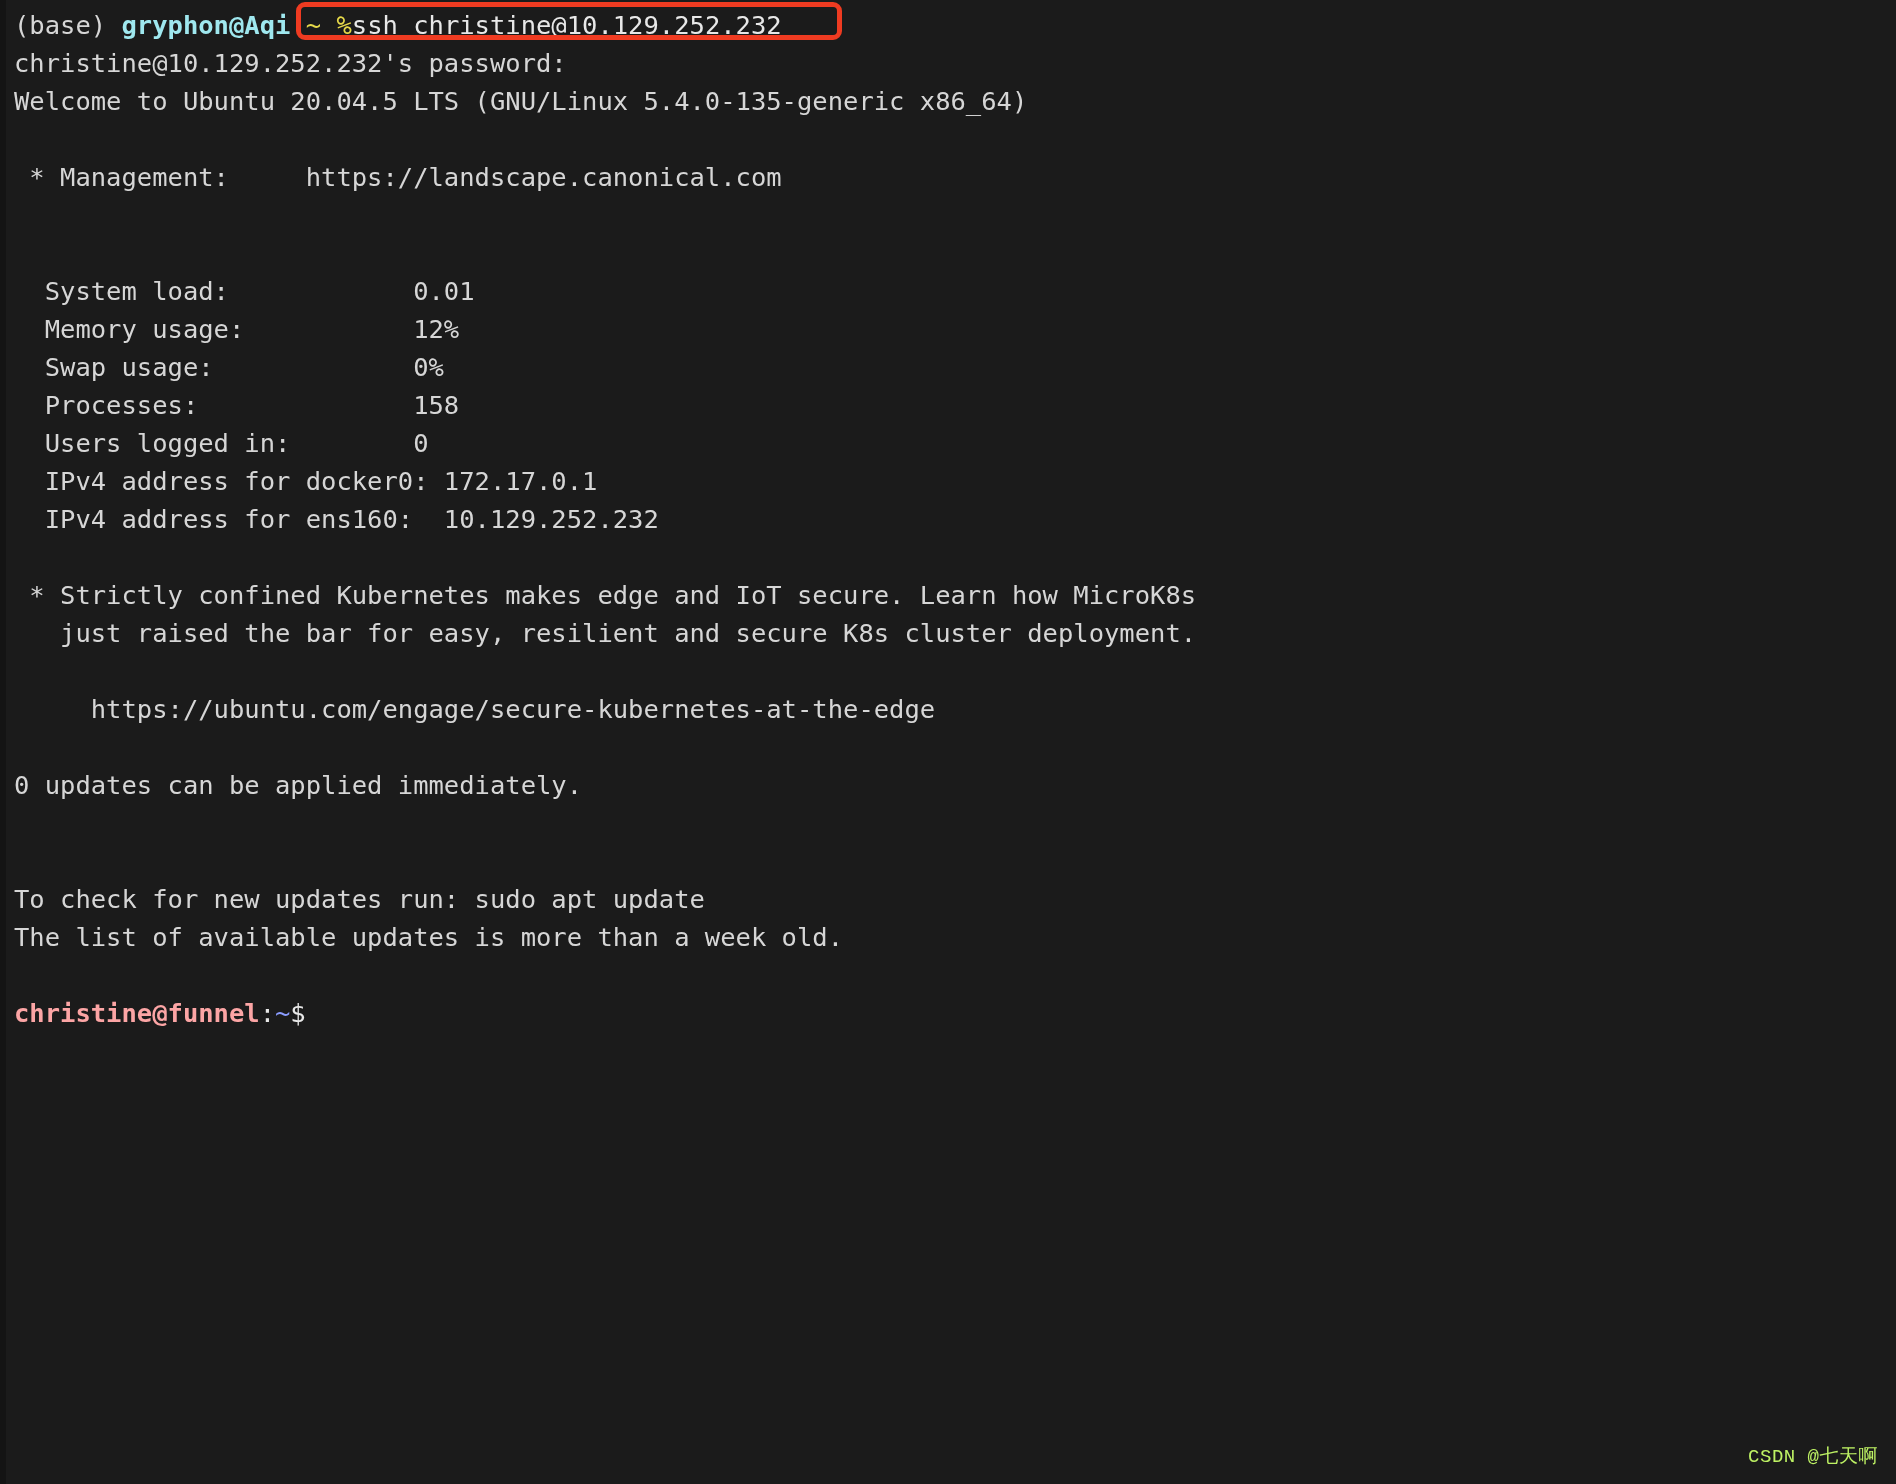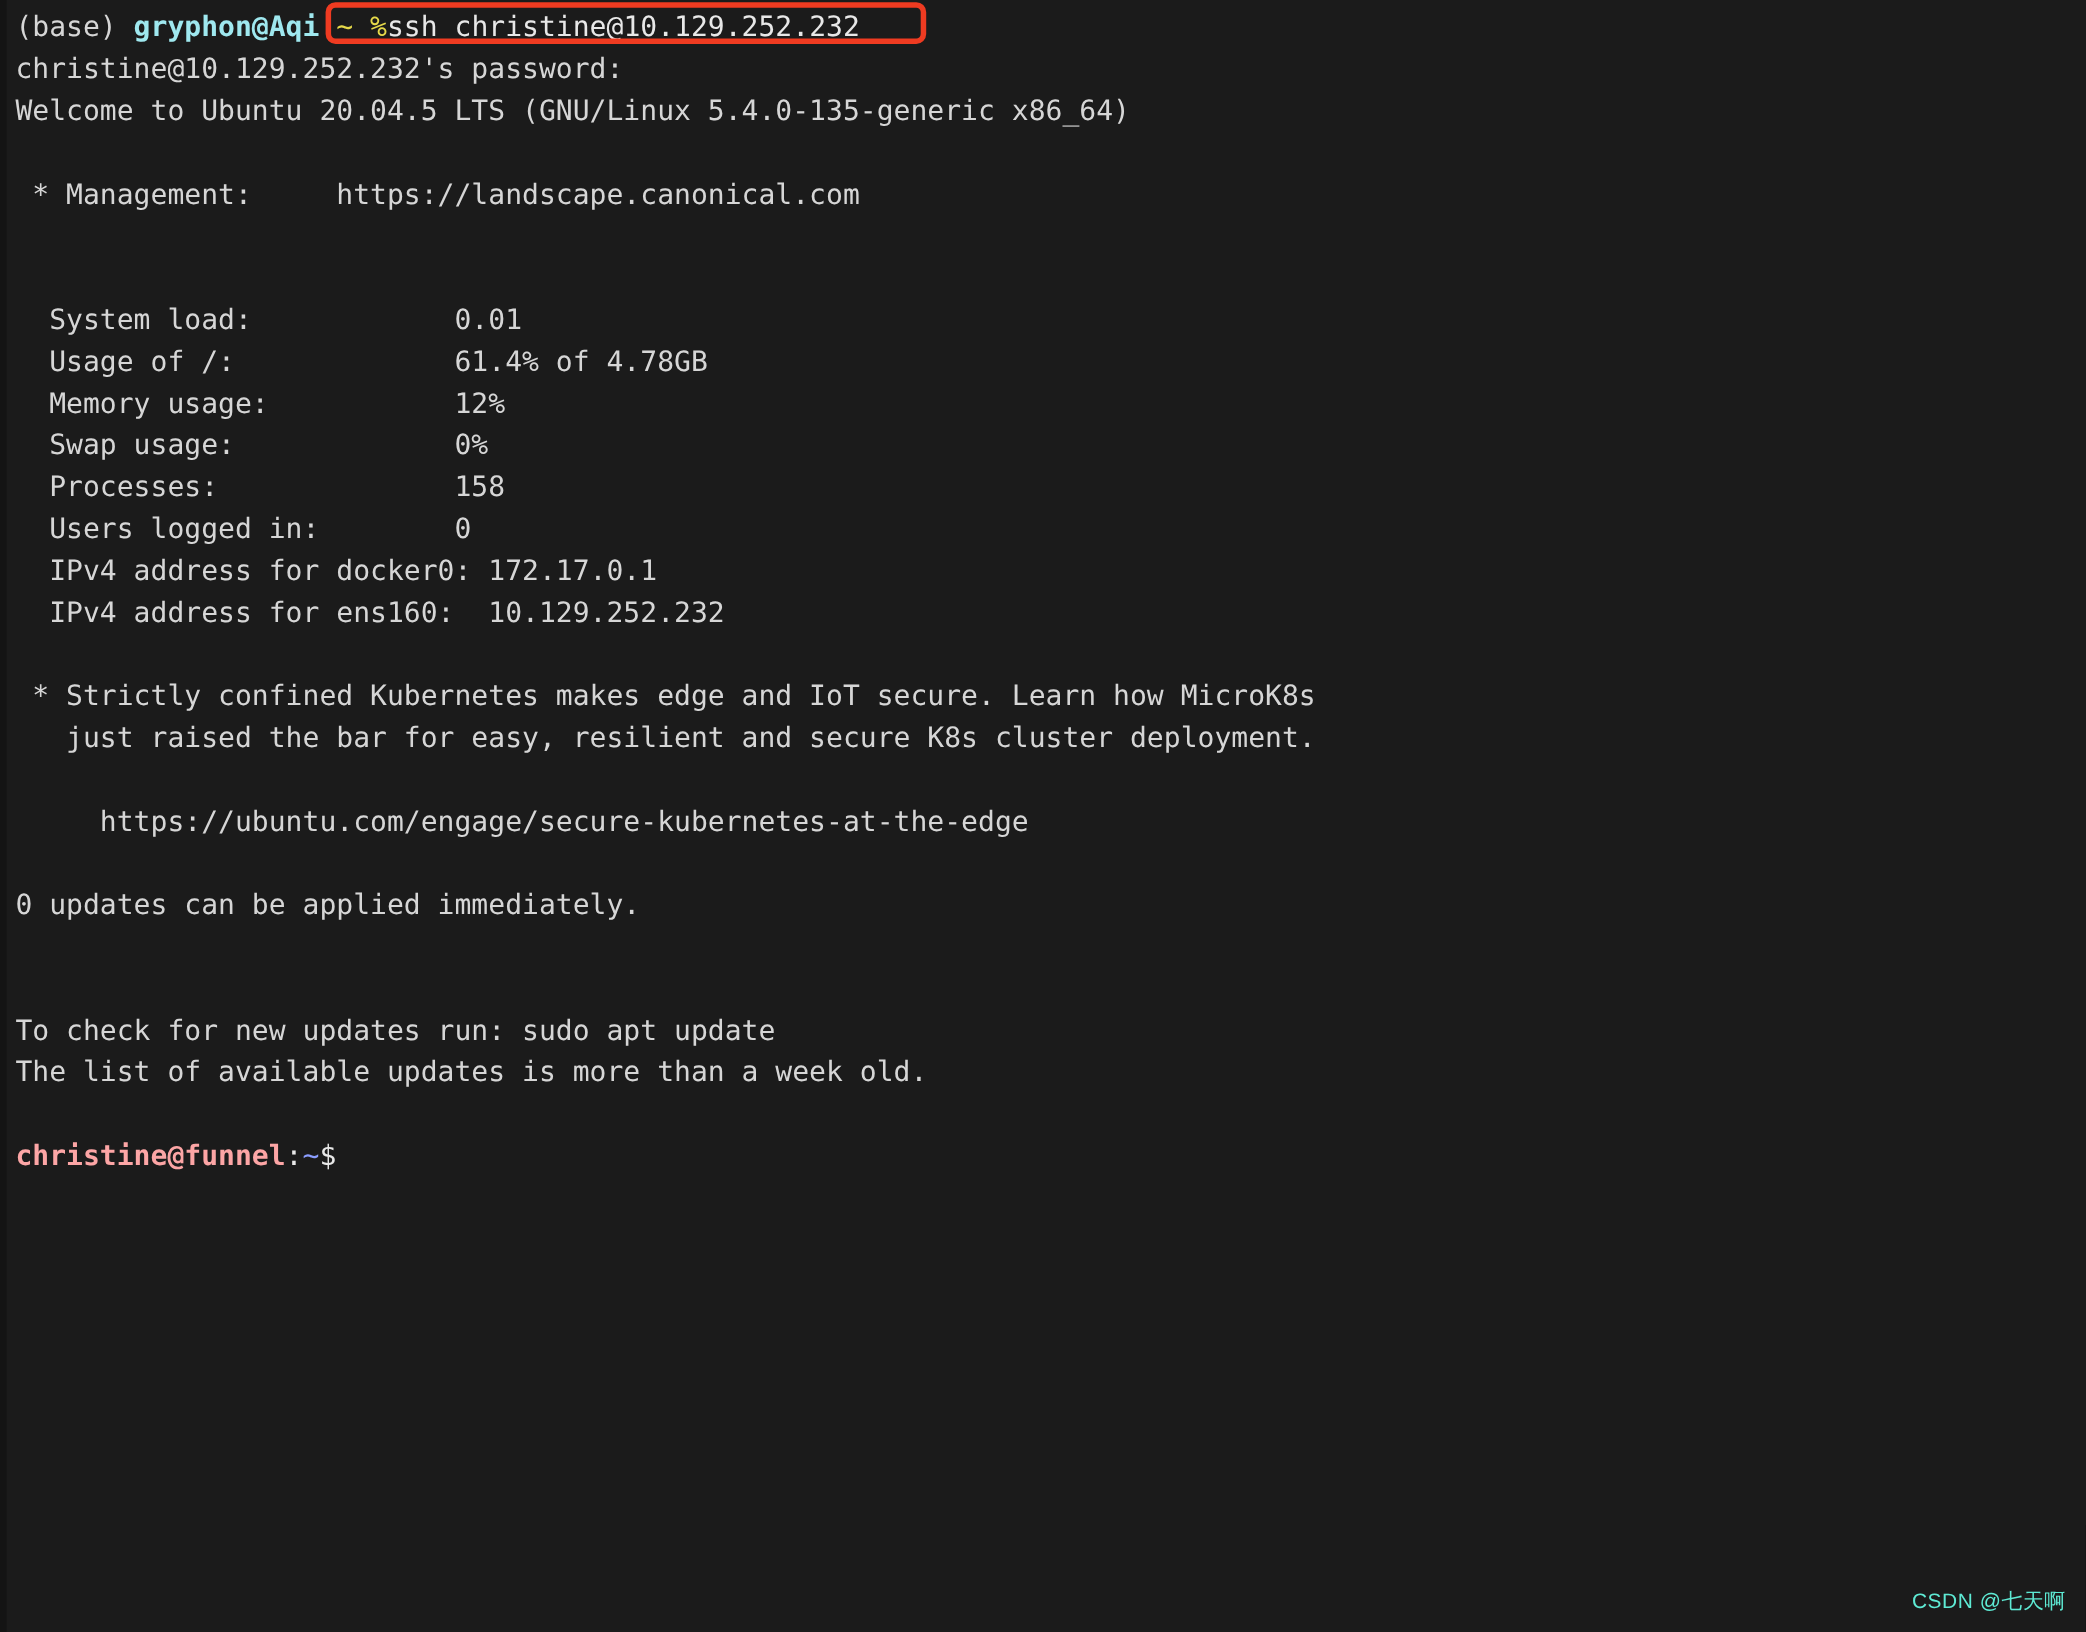--- a/index.html
+++ b/index.html
@@ -59,23 +59,23 @@
     border-radius: 9px;
     box-sizing: border-box;
     pointer-events: none;
   }
 
   
   #watermark {
     position: absolute;
     right: 18px;
     bottom: 8px;
-    font-family: Liberation Sans, sans-serif;
+    font-family: Liberation Mono, monospace;
     font-size: 19px;
-    color: #5eead4;
+    color: #bef264;
     letter-spacing: 0.5px;
     white-space: pre;
   }
 </style>
 </head>
 <body>
 
 <div id="terminal">
 
   <div id="gutter"></div>
@@ -91,21 +91,20 @@
     <div class="line blank"></div>
 
     <div class="line"><span> * Management:     </span><span>https://landscape.canonical.com</span></div>
 
     <div class="line blank"></div>
 
 
     <div class="line blank"></div>
 
     <div class="line">  System load:            0.01</div>
-    <div class="line">  Usage of /:             61.4% of 4.78GB</div>
     <div class="line">  Memory usage:           12%</div>
     <div class="line">  Swap usage:             0%</div>
     <div class="line">  Processes:              158</div>
     <div class="line">  Users logged in:        0</div>
     <div class="line">  IPv4 address for docker0: 172.17.0.1</div>
     <div class="line">  IPv4 address for ens160:  10.129.252.232</div>
 
     <div class="line blank"></div>
 
     <div class="line"> * Strictly confined Kubernetes makes edge and IoT secure. Learn how MicroK8s</div>

